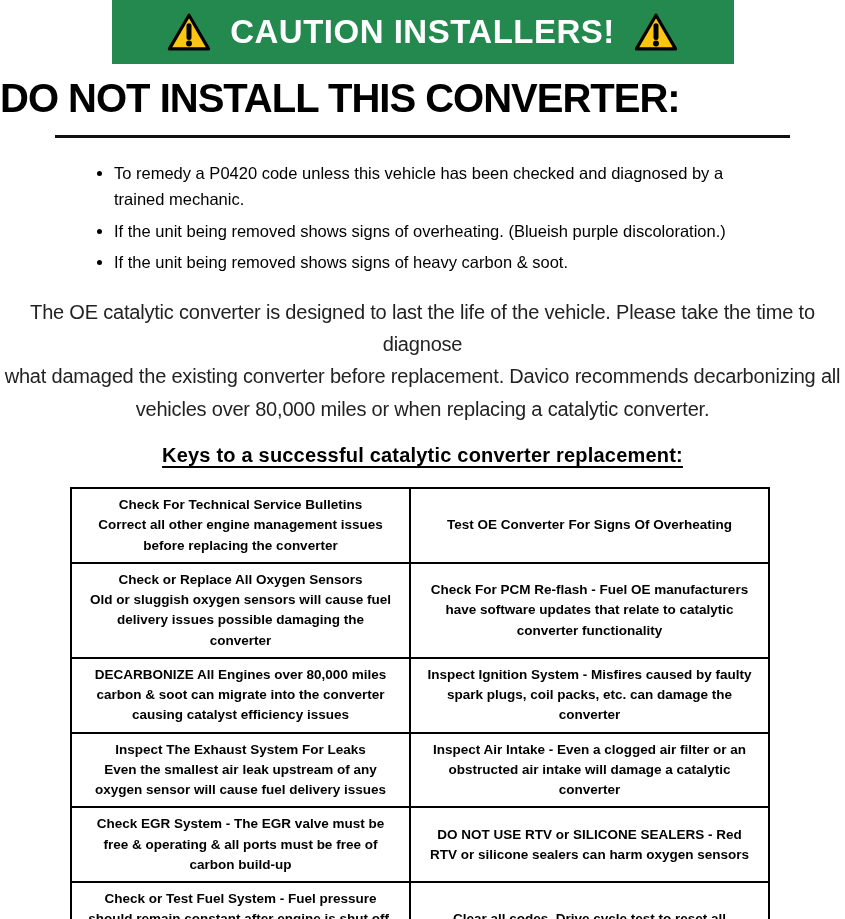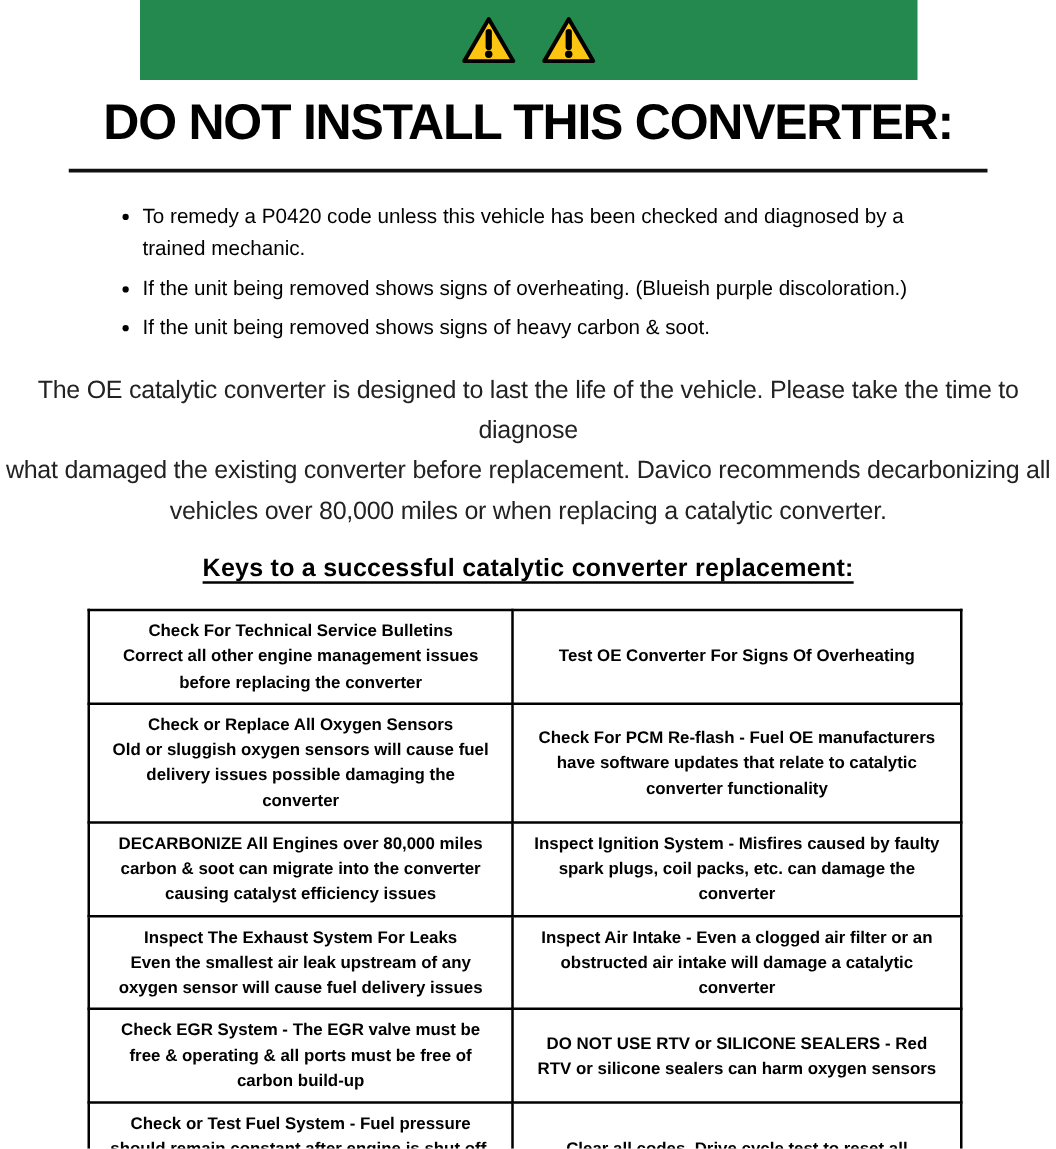--- a/index.html
+++ b/index.html
@@ -34,21 +34,20 @@
     font-weight: bold;
     font-size: 33px;
     letter-spacing: 0.5px;
     white-space: nowrap;
   }
   .tri-icon { width: 46px; height: 41px; display: block; }
 
   
   .main-heading {
     margin-top: 12px;
-    text-align: center;
     font-weight: bold;
     font-size: 40px;
     letter-spacing: -1px;
     line-height: 1.1;
   }
 
   .divider {
     border: none;
     border-top: 3px solid #111;
     margin: 15px 55px 0 55px;
@@ -116,20 +115,21 @@
 <div class="page">
 
   <div class="banner">
     <span>
       <svg class="tri-icon" viewBox="0 0 100 90" aria-hidden="true">
         <path d="M50 7 L93 81 L7 81 Z" fill="#FBC511" stroke="#000" stroke-width="7" stroke-linejoin="round"></path>
         <line x1="50" y1="30" x2="50" y2="56" stroke="#000" stroke-width="11" stroke-linecap="round"></line>
         <circle cx="50" cy="69" r="6.5" fill="#000"></circle>
       </svg>
     </span>
+    <span class="banner-title">CAUTION INSTALLERS!</span>
     <span>
       <svg class="tri-icon" viewBox="0 0 100 90" aria-hidden="true">
         <path d="M50 7 L93 81 L7 81 Z" fill="#FBC511" stroke="#000" stroke-width="7" stroke-linejoin="round"></path>
         <line x1="50" y1="30" x2="50" y2="56" stroke="#000" stroke-width="11" stroke-linecap="round"></line>
         <circle cx="50" cy="69" r="6.5" fill="#000"></circle>
       </svg>
     </span>
   </div>
 
   <div class="main-heading">DO NOT INSTALL THIS CONVERTER:</div>

